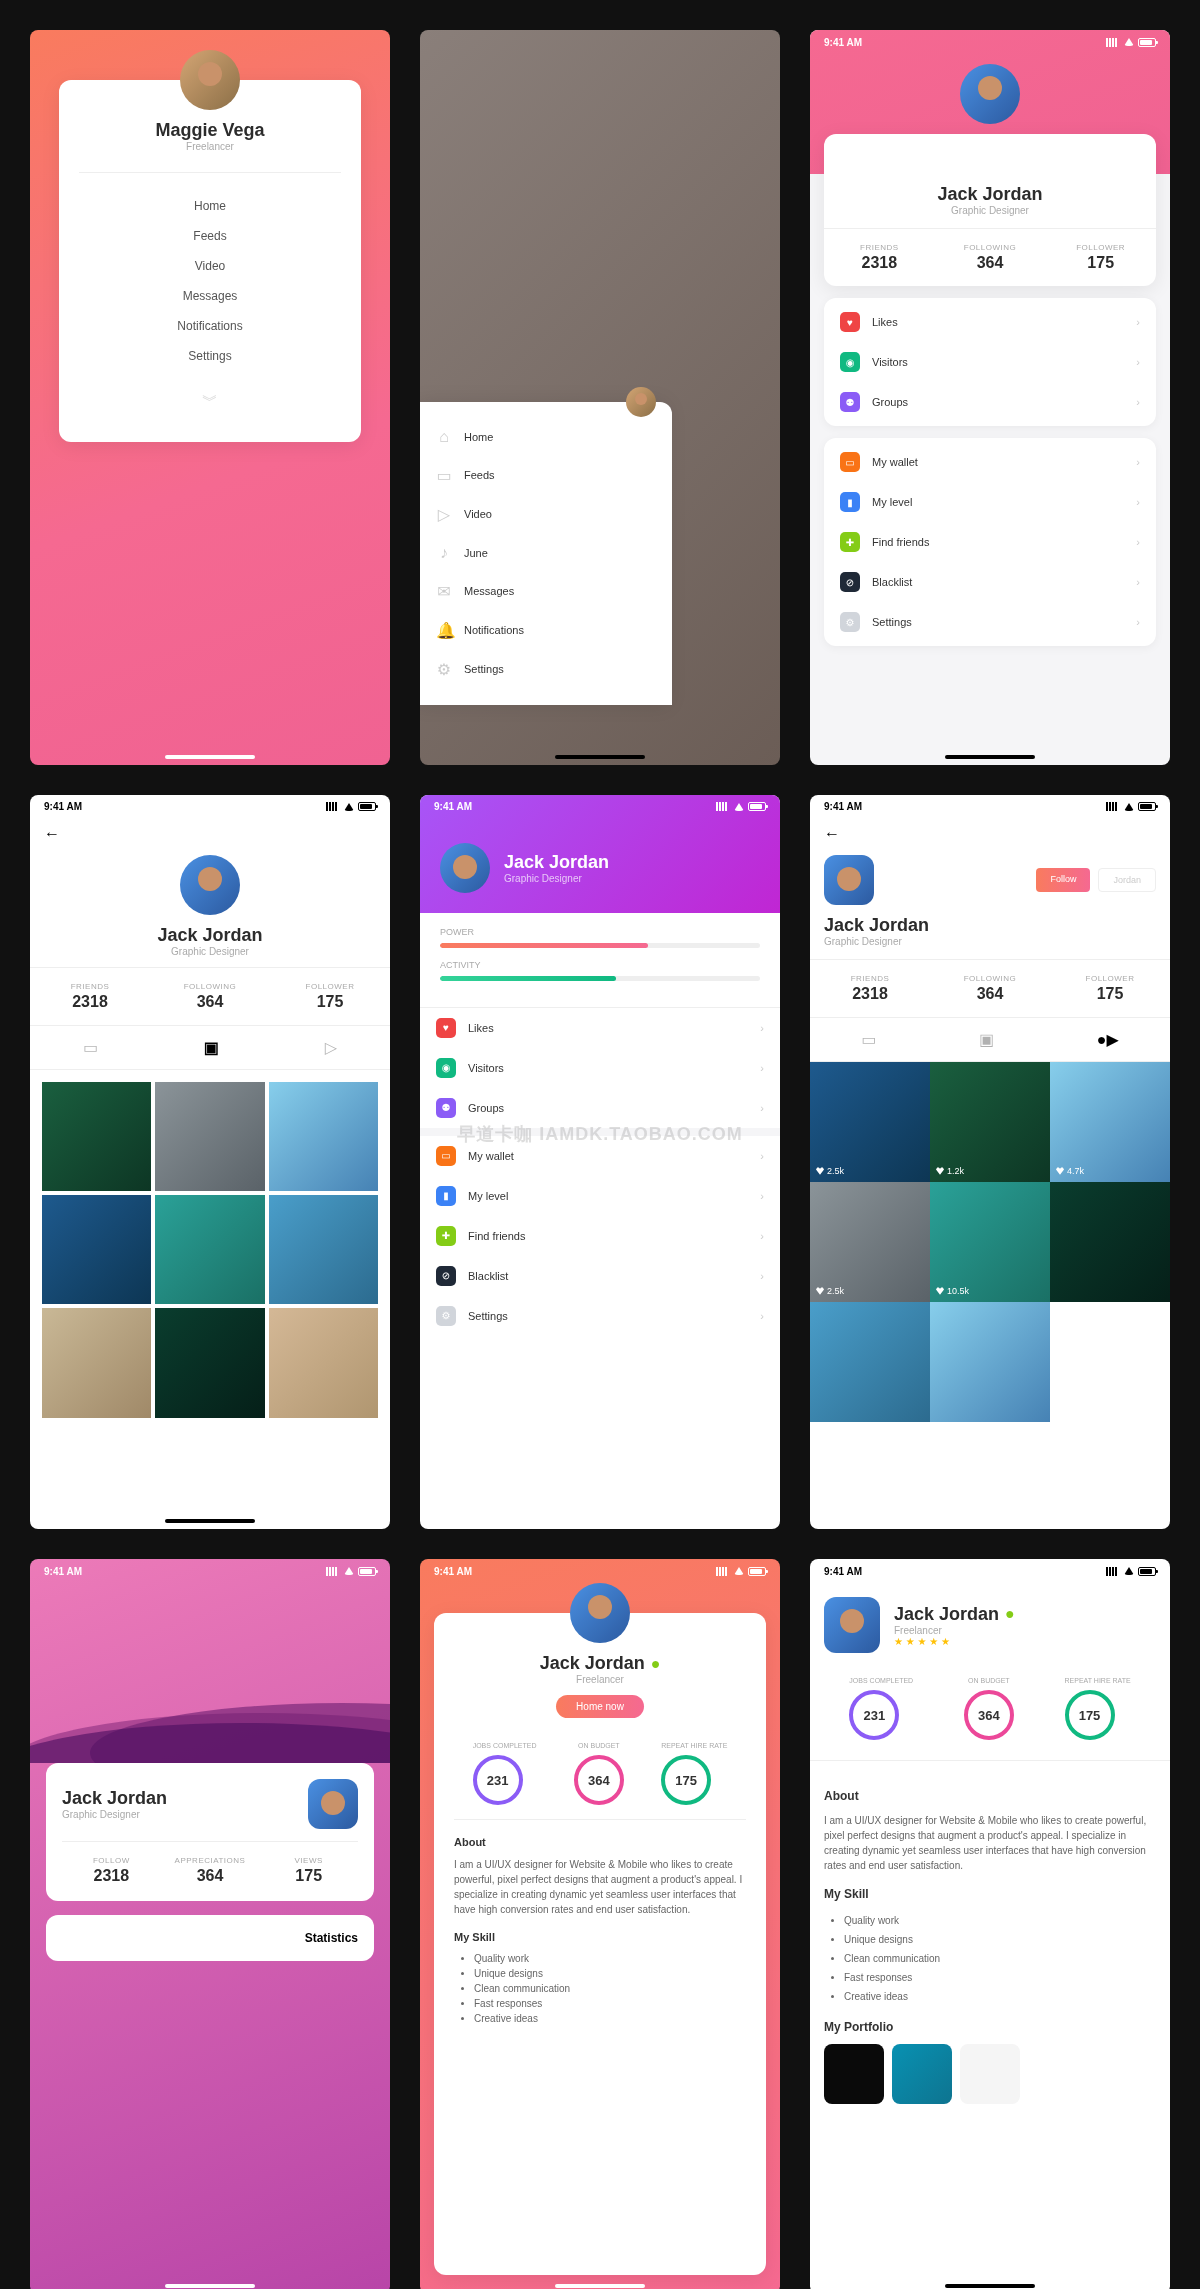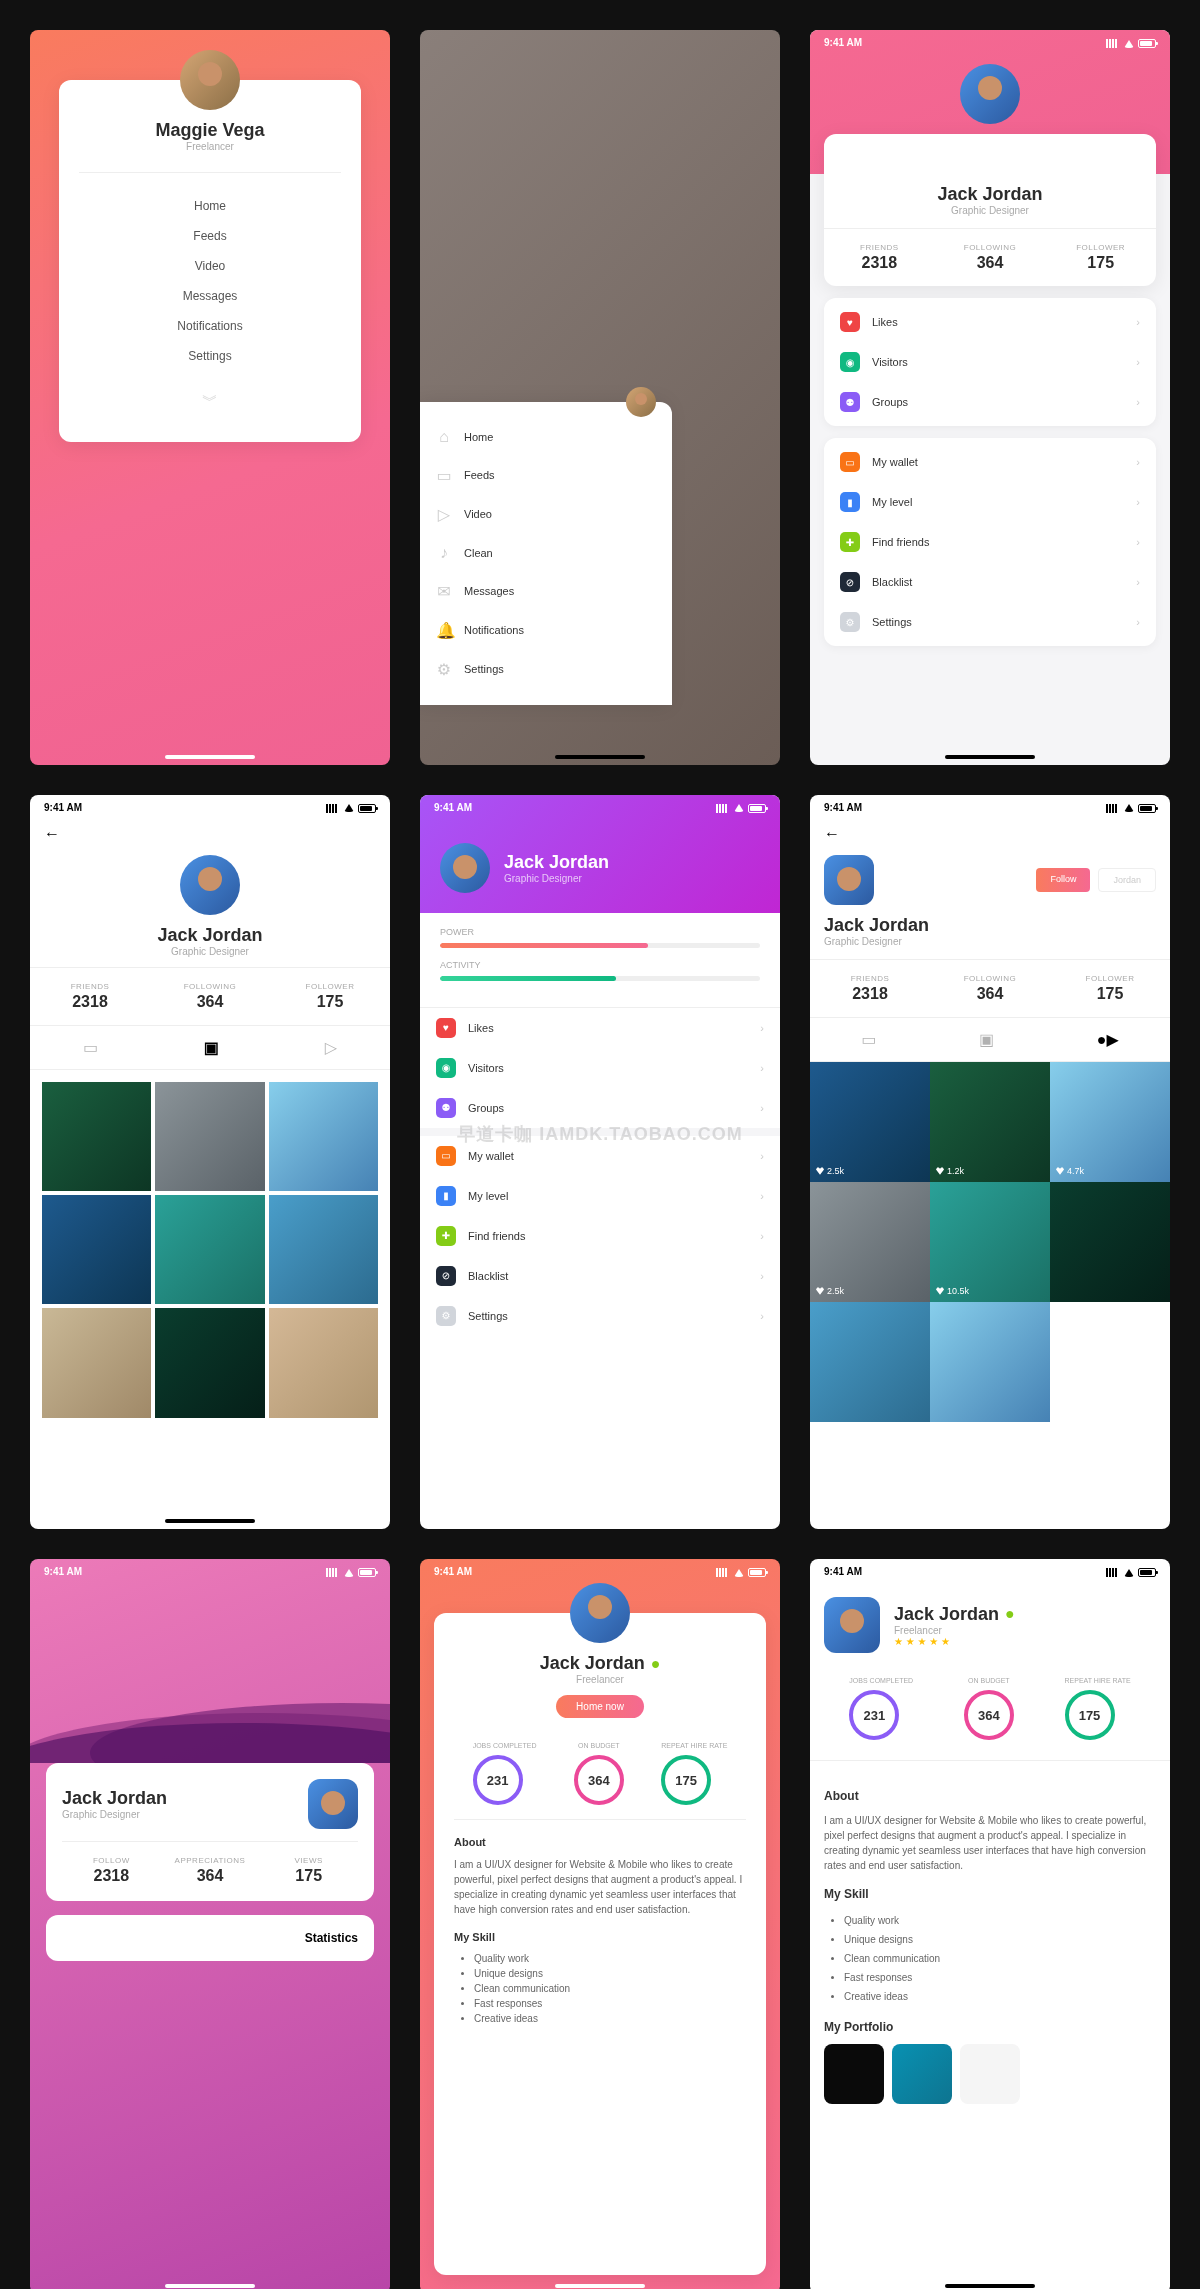--- a/index.html
+++ b/index.html
@@ -1,18 +1,18 @@
 <!DOCTYPE html>
 <html><head>
 <meta charset="utf-8">
 <style>
 *{box-sizing:border-box;margin:0;padding:0;font-family:-apple-system,BlinkMacSystemFont,sans-serif}
 body{background:#111;padding:30px;display:grid;grid-template-columns:repeat(3,1fr);gap:30px;width:1200px}
 .phone{width:100%;aspect-ratio:0.49;border-radius:8px;overflow:hidden;position:relative;background:#fff;display:flex;flex-direction:column}
-.status-bar{display:flex;justify-content:space-between;align-items:flex-end;padding:6px 14px;font-size:10px;font-weight:600;height:24px}
+.status-bar{display:flex;justify-content:space-between;align-items:center;padding:6px 14px;font-size:10px;font-weight:600;height:24px}
 .status-bar.white{color:#fff}
 .status-bar.black{color:#000}
 .status-icons{display:flex;gap:4px;align-items:center}
 .status-icons span{font-size:10px}
 .sig{width:14px;height:9px;background:linear-gradient(to right,currentColor 2px,transparent 2px 3px,currentColor 3px 5px,transparent 5px 6px,currentColor 6px 8px,transparent 8px 9px,currentColor 9px 11px,transparent 11px)}
 .batt{width:18px;height:9px;border:1px solid currentColor;border-radius:2px;position:relative}
 .batt::after{content:'';position:absolute;right:-3px;top:2px;width:2px;height:3px;background:currentColor;border-radius:0 1px 1px 0}
 .batt::before{content:'';position:absolute;left:1px;top:1px;width:12px;height:5px;background:currentColor;border-radius:1px}
 .wifi{width:0;height:0;border-left:5px solid transparent;border-right:5px solid transparent;border-bottom:8px solid currentColor;border-radius:40%}
 .avatar{width:60px;height:60px;border-radius:50%;background:linear-gradient(135deg,#d4a574,#8b6f47);display:flex;align-items:center;justify-content:center;overflow:hidden;position:relative}
@@ -173,21 +173,21 @@
         <div class="menu-item">
           <span class="ic">▭</span>
           <span class="menu-label">Feeds</span>
         </div>
         <div class="menu-item">
           <span class="ic">▷</span>
           <span class="menu-label">Video</span>
         </div>
         <div class="menu-item">
           <span class="ic">♪</span>
-          <span class="menu-label">Clean</span>
+          <span class="menu-label">June</span>
         </div>
         <div class="menu-item">
           <span class="ic">✉</span>
           <span class="menu-label">Messages</span>
         </div>
         <div class="menu-item">
           <span class="ic">🔔</span>
           <span class="menu-label">Notifications</span>
         </div>
         <div class="menu-item">

